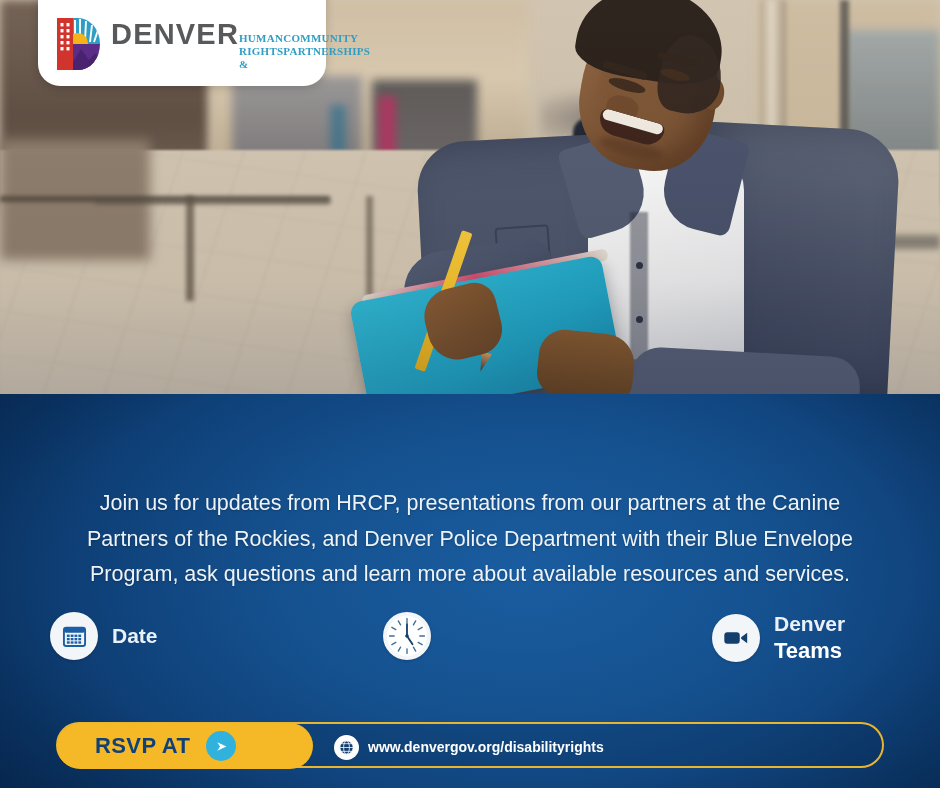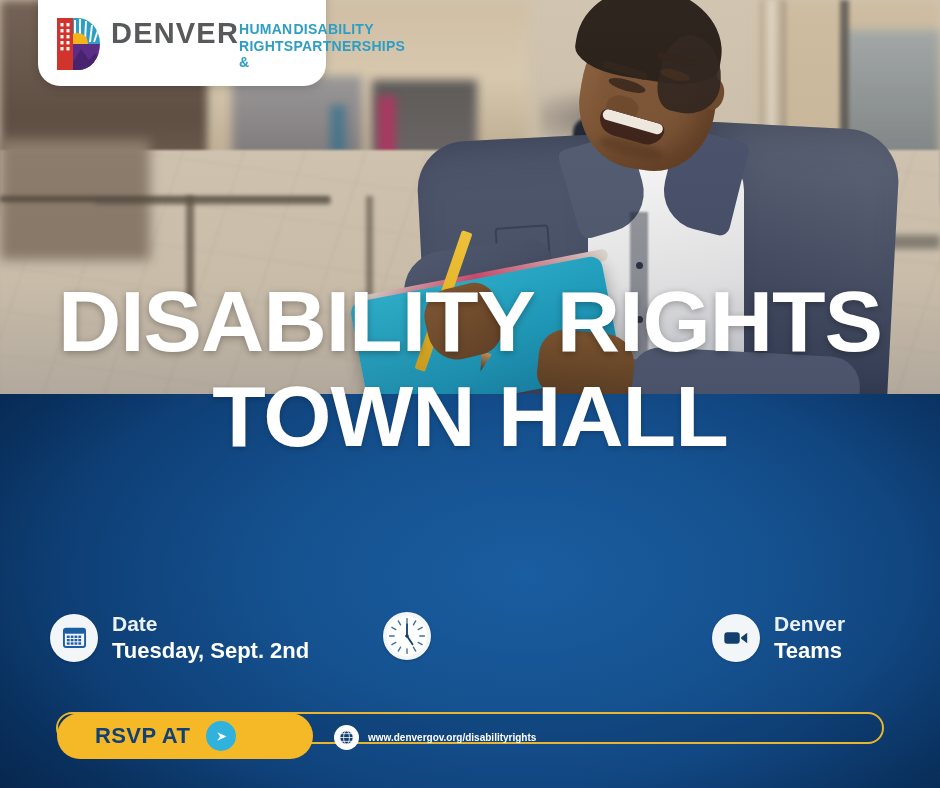--- a/index.html
+++ b/index.html
@@ -312,22 +312,22 @@
     box-shadow:0 2px 10px rgba(0,0,0,.18);
     z-index:12;
   }
   .logo-mark { position:relative; width:46px; height:56px; flex:0 0 46px; }
   .logo-text { display:flex; flex-direction:row; justify-content:flex-end; padding-bottom:1px; }
   .logo-denver {
     font-size:29px; font-weight:bold; color:#58595b;
     letter-spacing:1.2px; line-height:1; font-family:"Liberation Sans", sans-serif;
   }
   .logo-sub {
-    font-size:14px; font-weight:bold; color:#2e9ec4;
-    letter-spacing:.25px; line-height:1.18; margin-top:2px;
+    font-size:11px; font-weight:bold; color:#2e9ec4;
+    letter-spacing:.25px; line-height:1.18; margin-top:12px;font-family:Liberation Serif, serif;
   }
 
   
   .blue {
     position:absolute; left:0; top:394px; width:940px; height:394px;
     background:
       radial-gradient(ellipse 70% 95% at 56% 46%, #1a5da0 0%, #15518f 38%, #0f4179 66%, #0a3464 86%, #082c57 100%);
   }
   .blue-vign {
     position:absolute; inset:0;
@@ -368,21 +368,21 @@
     background:#f3f6f9; flex:0 0 48px;
     display:flex; align-items:center; justify-content:center;
     box-shadow:0 1px 3px rgba(0,0,0,.2);
   }
   .ic-text { display:flex; flex-direction:column; justify-content:center; }
   .ic-label { color:#eaf1f8; font-size:21px; line-height:1.12; font-weight:bold; }
   .ic-value { color:#ffffff; font-size:22px; line-height:1.2; font-weight:bold; margin-top:2px; }
 
   
   .rsvp-bar {
-    position:absolute; left:56px; top:318px; width:828px; height:32px;
+    position:absolute; left:56px; top:328px; width:828px; height:46px;
     border:2px solid #e8b530; border-radius:23px;
     display:flex; align-items:center;
     background:rgba(7,42,82,.25);
   }
   .rsvp-pill {
     position:absolute; left:-1px; top:-1px;
     width:256px; height:46px;
     background:#f5b826; border-radius:23px;
     display:flex; align-items:center; gap:16px;
     padding-left:38px;
@@ -397,21 +397,21 @@
   .contact {
     display:flex; align-items:center; gap:9px;
     position:absolute; left:276px; top:0; height:46px;
   }
   .contact2 { left:578px; }
   .mini-circle {
     width:25px; height:25px; border-radius:50%;
     background:#ffffff; display:flex; align-items:center; justify-content:center;
     flex:0 0 25px;
   }
-  .contact-text { color:#ffffff; font-size:10px; font-weight:bold; white-space:nowrap; }
+  .contact-text { color:#ffffff; font-size:14px; font-weight:bold; white-space:nowrap; }
 </style>
 </head>
 <body>
 
 <div class="poster">
 
   <div class="photo">
     <div class="bldg-left"></div>
     <div class="bldg-mid"></div>
     <div class="bldg-right"></div>
@@ -472,20 +472,21 @@
       <div class="hand-l"></div>
       <div class="hand-r"></div>
     </div>
 
     <div class="photo-grade"></div>
   </div>
 
   <div class="blue">
     <div class="blue-vign"></div>
 
+    <p class="para">Join us for updates from HRCP, presentations from our partners at the Canine Partners of the Rockies, and Denver Police Department with their Blue Envelope Program, ask questions and learn more about available resources and services.</p>
 
     <div class="info-row">
 
       <div class="info-item" style="left:0px; top:0px;">
         <div class="ic-circle">
           <svg width="27" height="27" viewBox="0 0 24 24" aria-hidden="true">
             <rect x="2.6" y="4.2" width="18.8" height="16.2" rx="2" fill="none" stroke="#1b5ea3" stroke-width="1.7"></rect>
             <rect x="2.6" y="4.2" width="18.8" height="4.4" rx="2" fill="#1b5ea3"></rect>
             <g fill="#1b5ea3">
               <rect x="5.2" y="10.3" width="2.5" height="2.1"></rect>
@@ -498,21 +499,20 @@
                 <rect x="15.4" y="13.3" width="2.5" height="2.1"></rect>
               <rect x="5.2" y="16.3" width="2.5" height="2.1"></rect>
                 <rect x="8.6" y="16.3" width="2.5" height="2.1"></rect>
               <rect x="12" y="16.3" width="2.5" height="2.1"></rect>
                 <rect x="15.4" y="16.3" width="2.5" height="2.1"></rect>
             </g>
           </svg>
         </div>
         <div class="ic-text">
           <span class="ic-label">Date</span>
-          <span class="ic-value">Tuesday, Sept. 2nd</span>
         </div>
       </div>
 
       <div class="info-item" style="left:333px; top:0px;">
         <div class="ic-circle">
           <svg width="44" height="44" viewBox="0 0 48 48" aria-hidden="true">
             <circle cx="24" cy="24" r="22" fill="#ffffff"></circle>
             <g stroke="#3f6f9e" stroke-width="1.5" stroke-linecap="round">
               <line x1="24" y1="5" x2="24" y2="10"></line>
               <line x1="24" y1="38" x2="24" y2="43"></line>
@@ -572,24 +572,20 @@
               <line x1="4.3" y1="17.4" x2="19.7" y2="17.4"></line>
             </g>
           </svg>
         </span>
         <span class="contact-text">www.denvergov.org/disabilityrights</span>
       </div>
 
     </div>
   </div>
 
-  <div class="h1-wrap">
-    <div class="h1 l1">DISABILITY RIGHTS</div>
-    <div class="h1 l2">TOWN HALL</div>
-  </div>
 
   <div class="logo-card">
     <div class="logo-mark">
       <svg width="46" height="56" viewBox="0 0 46 56" aria-hidden="true">
 
         <rect x="1" y="2" width="16" height="52" fill="#d1342c"></rect>
         <g fill="#ffffff">
           <rect x="4.5" y="7" width="3" height="3.4"></rect>
             <rect x="10.5" y="7" width="3" height="3.4"></rect>
           <rect x="4.5" y="13" width="3" height="3.4"></rect>
@@ -617,17 +613,17 @@
           <circle cx="22" cy="27" r="10" fill="#f4b41a"></circle>
           <rect x="17" y="28" width="29" height="26" fill="#5c2d86"></rect>
           <path d="M17 42 L26 30 L34 40 L40 34 L46 41 V54 H17 Z" fill="#5c2d86"></path>
           <path d="M17 46 L25 33 L33 44 L39 37 L46 45 V54 H17 Z" fill="#4a2370"></path>
         </g>
       </svg>
     </div>
     <div class="logo-text">
       <span class="logo-denver">DENVER</span>
       <span class="logo-sub">HUMAN RIGHTS &amp;</span>
-      <span class="logo-sub">DISABILITY PARTNERSHIPS</span>
+      <span class="logo-sub">COMMUNITY PARTNERSHIPS</span>
     </div>
   </div>
 
 </div>
 
 </body></html>

